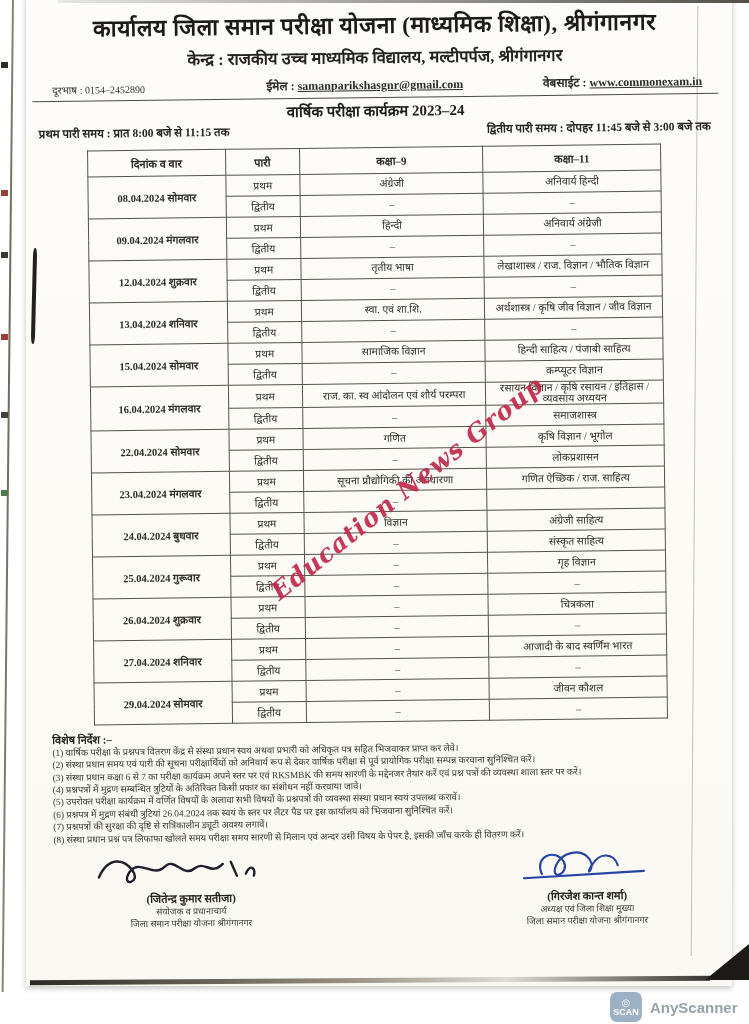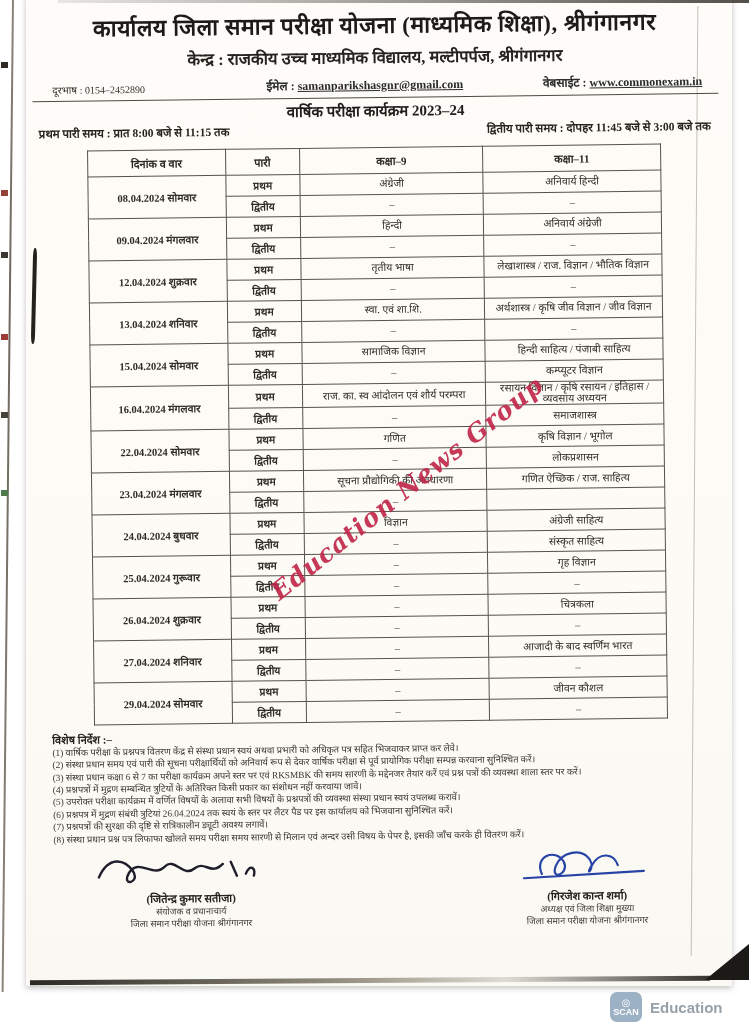--- a/index.html
+++ b/index.html
@@ -38,21 +38,21 @@
   .u{text-decoration:underline;}
   .head-rule{border:0;border-top:1.5px solid #4d4a42;margin:4px 10px 0 10px;}
   .doc-title{text-align:center;font-size:15px;font-weight:bold;margin-top:2px;color:#1e1d19;}
   .shift-row{display:flex;justify-content:space-between;padding:2px 18px 0 16px;font-size:11.5px;font-weight:bold;color:#26251f;}
   
   table.sched{border-collapse:collapse;table-layout:fixed;width:574px;margin:10px 0 0 64px;}
   .sched th,.sched td{border:1px solid #56534a;padding:0 3px;text-align:center;overflow:hidden;}
   .sched th{height:25px;font-size:11px;font-weight:bold;color:#2a2923;}
   .sched td{height:20px;font-size:10.5px;color:#2e2d27;}
   .date-cell{font-weight:bold;font-size:11px;}
-  .shift-cell{font-size:10.5px;font-weight:bold;}
+  .shift-cell{font-size:10.5px;}
   .subj-cell{line-height:1.05;}
   .col-date{width:24%;} .col-shift{width:13%;} .col-k9{width:32%;} .col-k11{width:31%;}
   
   .notes{margin:6px 8px 0 22px;}
   .notes-heading{font-size:11px;font-weight:bold;color:#23221d;}
   .note-line{font-size:9.3px;line-height:1.33;color:#36352f;}
   
   .sign-zone{position:relative;height:120px;margin-top:4px;}
   .sig-left{position:absolute;left:44px;top:0;width:230px;text-align:center;}
   .sig-right{position:absolute;left:440px;top:4px;width:230px;text-align:center;}
@@ -308,14 +308,14 @@
 <div class="top-shadow"></div>
 <div class="right-line"></div>
 <div class="bottom-shadow"></div>
 <div class="corner-tri"></div>
 
 <div class="scanner-footer">
   <div class="scan-badge" style="background: rgb(157, 177, 196);">
     <span class="dot">◎</span>
     <span>SCAN</span>
   </div>
-  <span class="scanner-name">Education</span>
+  <span class="scanner-name">AnyScanner</span>
 </div>
 
 </body></html>

